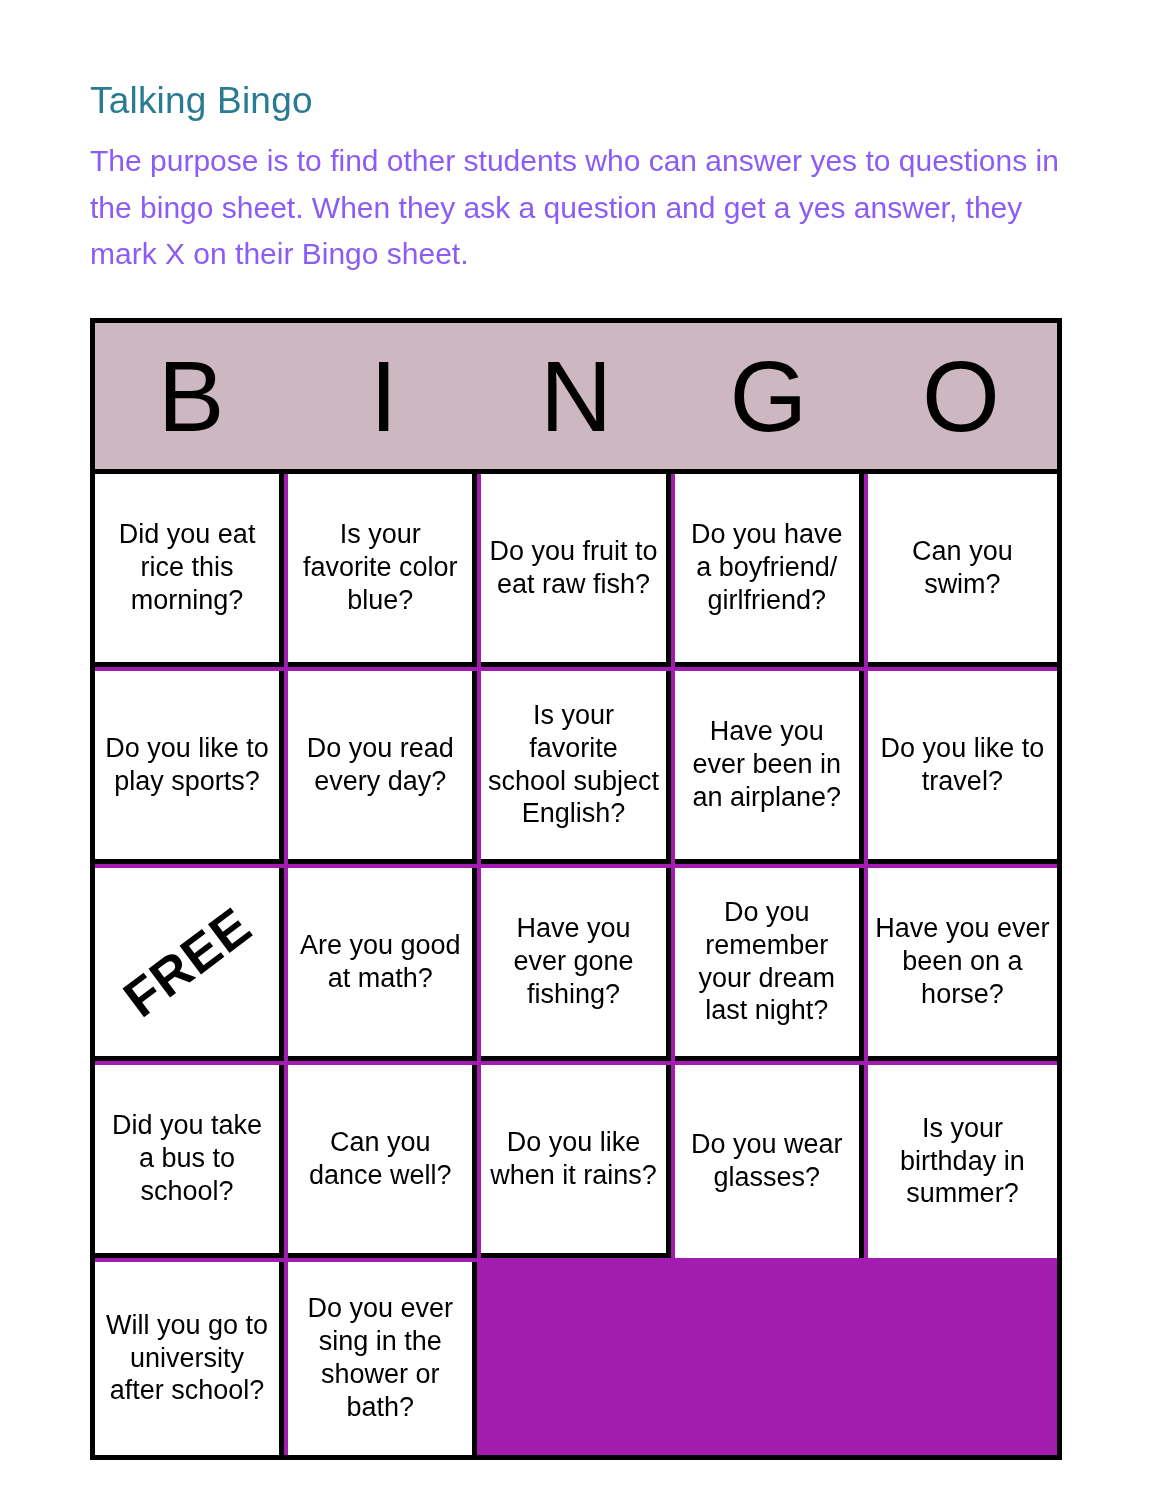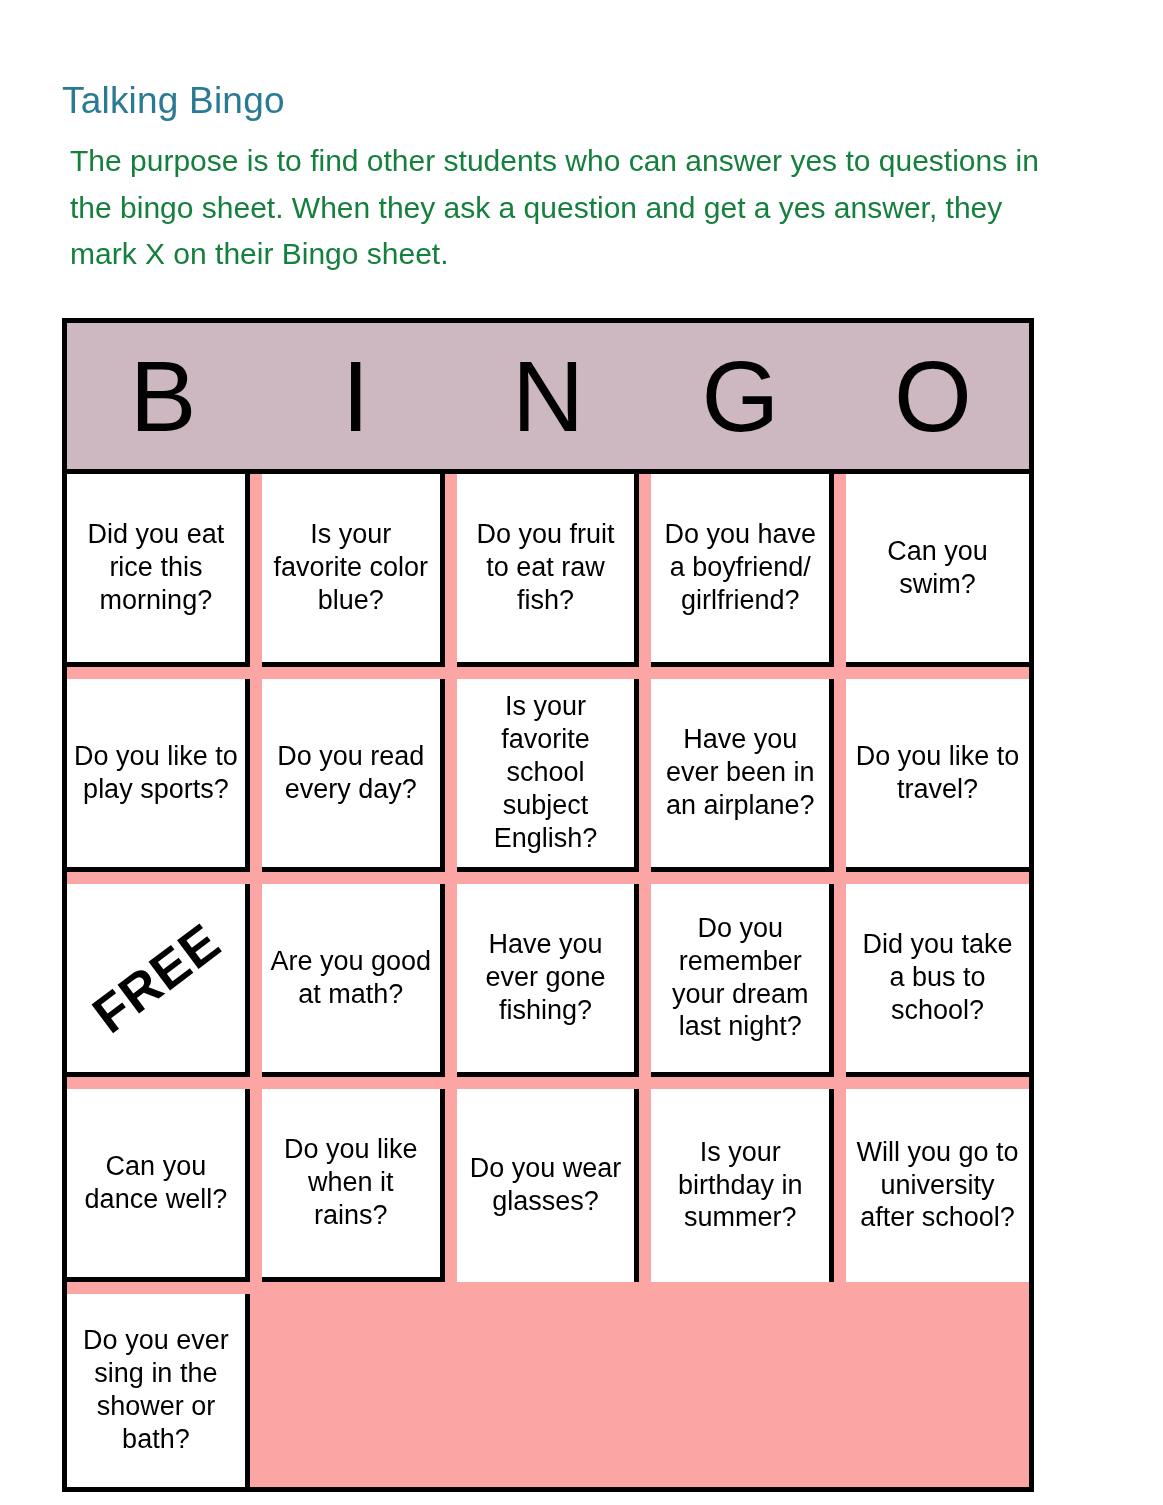--- a/index.html
+++ b/index.html
@@ -12,34 +12,34 @@
     height: 1505px;
     font-family: "Liberation Sans", sans-serif;
     color: #000000;
     overflow: hidden;
   }
   .page {
     position: relative;
     width: 1163px;
     height: 1505px;
     box-sizing: border-box;
-    padding: 80px 85px 0 62px;
+    padding: 80px 85px 0 90px;
   }
   .doc-title {
     font-size: 37px;
     color: #2a7a94;
     font-weight: normal;
     margin: 0 0 16px 0;
     letter-spacing: 0.2px;
   }
   .intro {
     font-size: 30px;
     line-height: 1.55;
-    margin: 0 0 40px 8px;
-    color: #15803d;
+    margin: 0 0 40px 0;
+    color: #8b5cf6;
     max-width: 1005px;
   }
   .bingo-card {
     border: 5px solid #000000;
     width: 972px;
     box-sizing: border-box;
     background: #000;
   }
   .bingo-header {
     background: #cdb8c2;
@@ -53,22 +53,22 @@
     text-align: center;
     font-size: 100px;
     line-height: 100px;
     font-family: "Liberation Sans", sans-serif;
     font-weight: normal;
     color: #000;
   }
   .bingo-grid {
     display: grid;
     grid-template-columns: repeat(5, 1fr);
-    gap: 12px;
-    background: #fca5a5;
+    gap: 4px;
+    background: #a21caf;
   }
   .cell {
     background: #ffffff;
     border-right: 5px solid #000000;
     border-bottom: 5px solid #000000;
     box-sizing: border-box;
     height: 193px;
     display: flex;
     align-items: center;
     justify-content: center;
@@ -128,20 +128,21 @@
 
       <div class="cell">Have you ever been in an airplane?</div>
       <div class="cell">Do you like to travel?</div>
       <div class="cell free">
           <span class="free-text">FREE</span>
         </div>
       <div class="cell">Are you good at math?</div>
       <div class="cell">Have you ever gone fishing?</div>
 
       <div class="cell">Do you remember your dream last night?</div>
+      <div class="cell">Have you ever been on a horse?</div>
       <div class="cell">Did you take a bus to school?</div>
       <div class="cell">Can you dance well?</div>
       <div class="cell">Do you like when it rains?</div>
 
       <div class="cell last-row">Do you wear glasses?</div>
       <div class="cell last-row">Is your birthday in summer?</div>
       <div class="cell last-row">Will you go to university after school?</div>
       <div class="cell last-row">Do you ever sing in the shower or bath?</div>
 
     </div>

